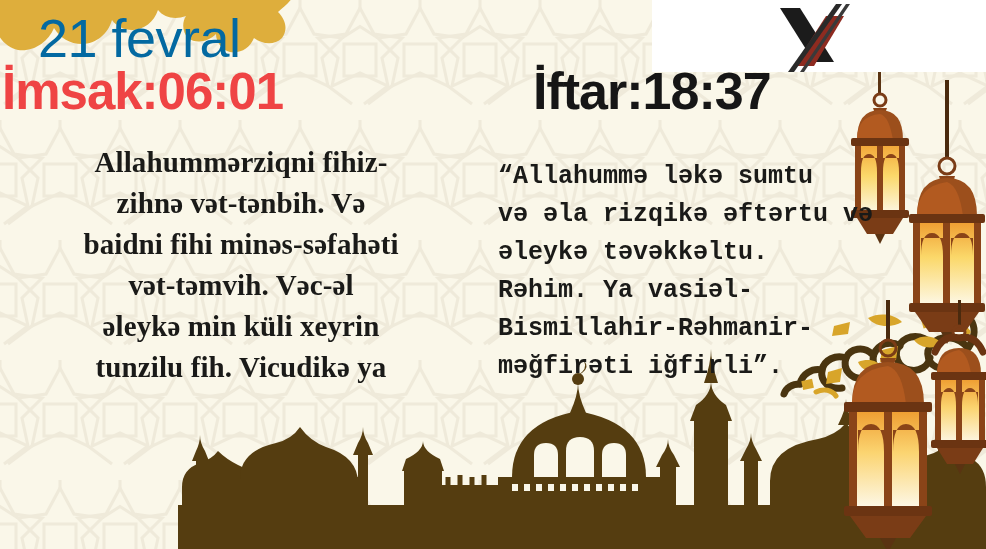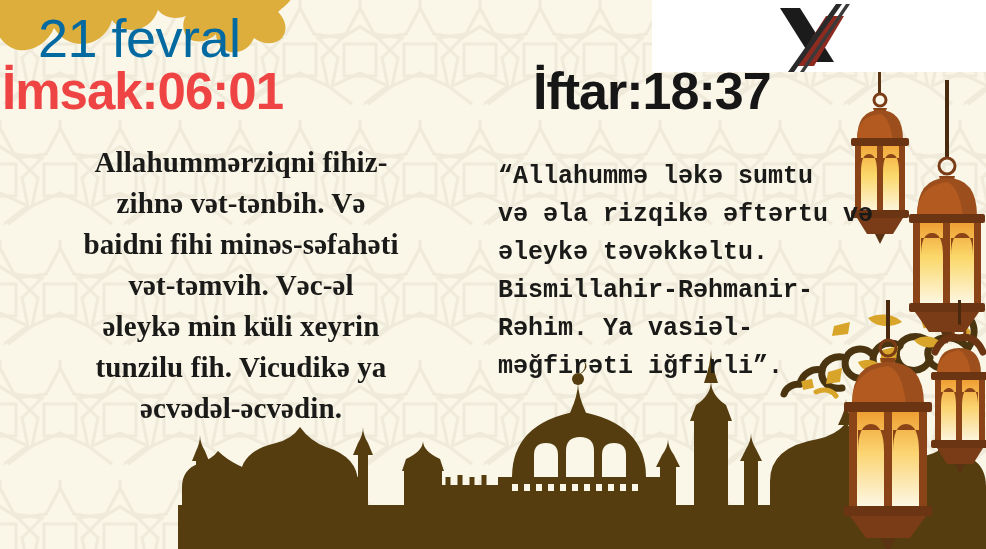--- a/index.html
+++ b/index.html
@@ -416,29 +416,28 @@
   <div class="hdr-imsak">İmsak:06:01</div>
   <div class="hdr-iftar">İftar:18:37</div>
 
   <div class="dua-left">
     <span class="dua-line">Allahummərziqni fihiz-</span>
     <span class="dua-line">zihnə vət-tənbih. Və</span>
     <span class="dua-line">baidni fihi minəs-səfahəti</span>
     <span class="dua-line">vət-təmvih. Vəc-əl</span>
     <span class="dua-line">əleykə min küli xeyrin</span>
     <span class="dua-line">tunzilu fih. Vicudikə ya</span>
-    <span class="dua-line">əcvədəl-əcvədin.</span>
   </div>
 
   <div class="dua-right">
     <span class="dua-line">“Allahummə lәkә sumtu</span>
     <span class="dua-line">və əla rizqikə əftərtu və</span>
     <span class="dua-line">əleykə təvəkkəltu.</span>
+    <span class="dua-line">Rəhim. Ya vasiəl-</span>
     <span class="dua-line">Bismillahir-Rəhmanir-</span>
-    <span class="dua-line">Rəhim. Ya vasiəl-</span>
     <span class="dua-line">məğfirəti iğfirli”.</span>
   </div>
 
   <div class="logo-box">
     <div class="logo-inner">
       <svg class="logo-x" viewBox="0 0 80 70">
         <path d="M10,6 L30,6 L64,60 L44,60 Z" fill="#1b1b1b"></path>
         <path d="M70,6 L56,6 L18,64 L34,64 Z" fill="#1b1b1b" opacity="0"></path>
         <path d="M24,64 L44,64 L74,14 L56,14 Z" fill="#8e2b20"></path>
         <path d="M66,2 L72,2 L24,70 L18,70 Z" fill="#2a2a2a"></path>

